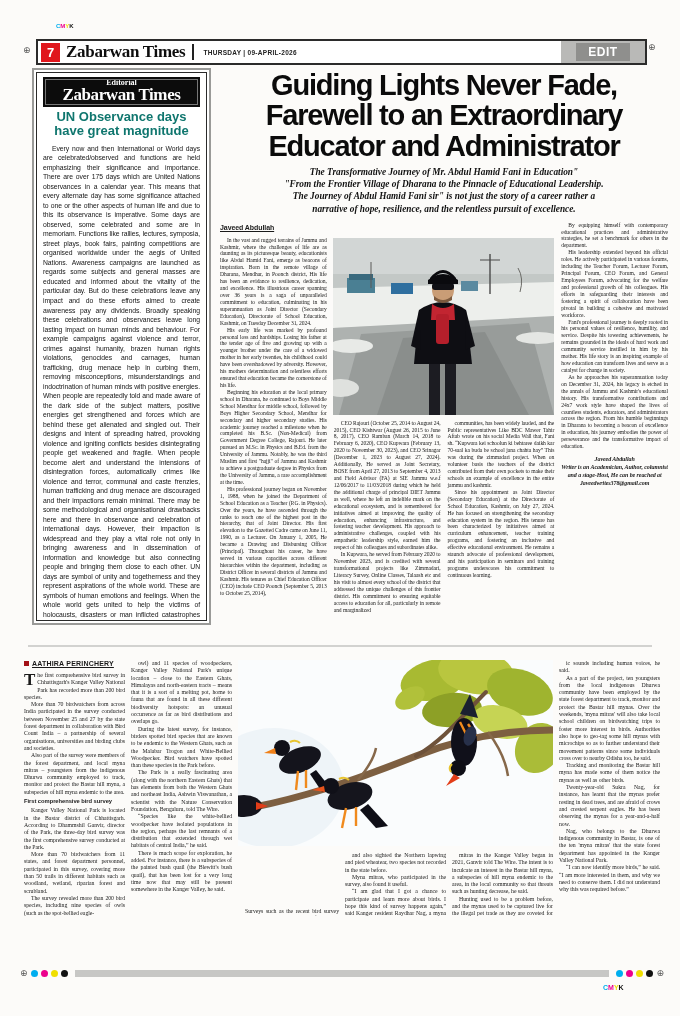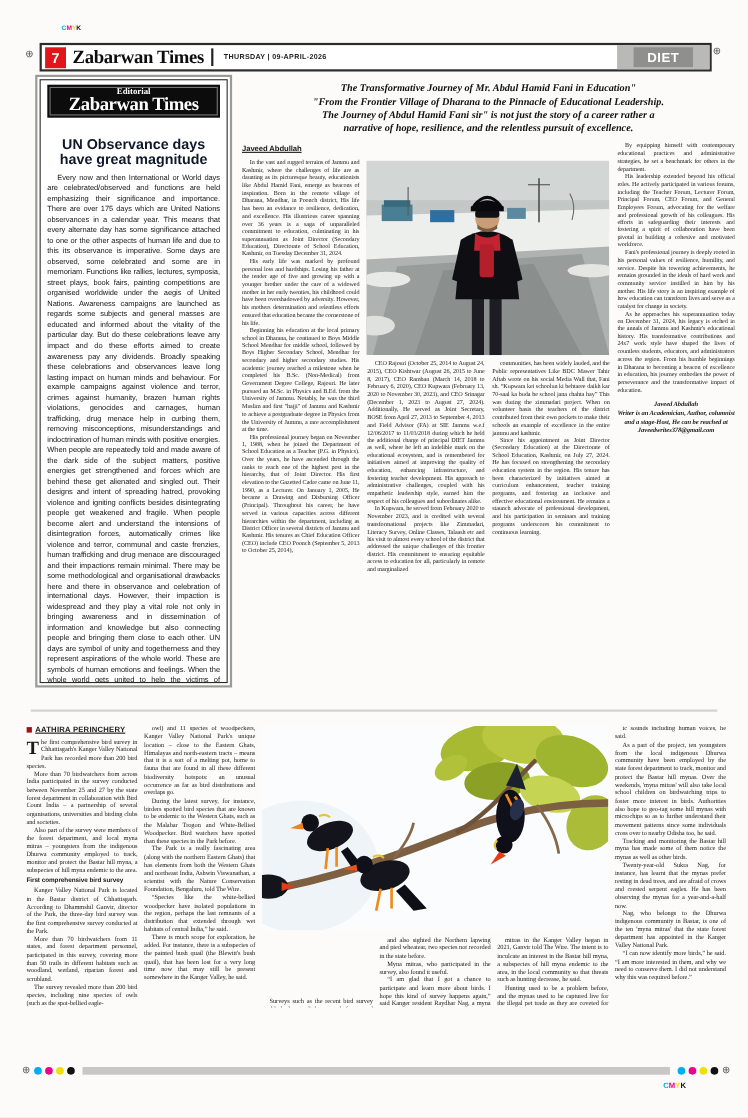--- a/index.html
+++ b/index.html
@@ -30,21 +30,21 @@
   .spacer{flex:1;}
   .edit-wrap{width:84px;align-self:stretch;background:#b9b9b7;display:flex;align-items:center;justify-content:center;}
   .edit-box{background:#8f8f8d;color:#fff;font:bold 12px "Liberation Sans",sans-serif;padding:2px 12px;letter-spacing:.5px;}
 
   
   .editorial{position:absolute;left:32px;top:68px;width:179px;height:557px;border:2px solid #9a9a98;background:#fff;padding:2px;}
   .ed-inner{border:1.5px solid #2a2a2a;height:100%;box-sizing:border-box;padding:4px 6px;overflow:hidden;}
   .ed-mast{background:#0c0c0c;color:#fff;text-align:center;padding:1px 0 4px;outline:1px solid #777;outline-offset:-3px;}
   .ed-kicker{font:bold 8px "Liberation Serif",serif;}
   .ed-title{font:bold 17px/0.95 "Liberation Serif",serif;letter-spacing:-.4px;}
-  .ed-head{margin:17px 2px 5px;font:bold 13px/1.1 "Liberation Sans",sans-serif;text-align:center;color:#0f172a;}
+  .ed-head{margin:3px 2px 5px;font:bold 13px/1.1 "Liberation Sans",sans-serif;text-align:center;color:#0f766e;}
   .ed-body{font:6.8px/1.4 "Liberation Sans",sans-serif;text-align:justify;text-indent:9px;color:#161616;letter-spacing:-.05px;}
 
   
   .main-article{position:absolute;left:220px;top:70px;width:448px;}
   .main-article h1{margin:0;font:bold 29px/1.05 "Liberation Sans",sans-serif;letter-spacing:-1.2px;
       text-align:center;color:#0b0b0b;white-space:pre-line;}
   .sub{margin:5px 4px 0;font:bold italic 9.3px/1.3 "Liberation Serif",serif;text-align:center;white-space:pre-line;color:#111;}
   .mbody{position:relative;display:flex;gap:7px;margin-top:7px;height:408px;overflow:hidden;
       font-size:5.6px;line-height:1.24;text-align:justify;letter-spacing:-.08px;}
   .mcol{flex:1 1 0;min-width:0;}
@@ -84,36 +84,39 @@
   <span class="regmark rm-tl" data-interactable="false">⊕</span>
   <span class="regmark rm-tr" data-interactable="false">⊕</span>
 
   <header class="masthead-bar" data-interactable="false">
     <div class="pagenum" data-interactable="false">7</div>
     <div class="mast-title" data-interactable="false">Zabarwan Times</div>
     <div class="mast-div" data-interactable="false"></div>
     <div class="mast-date" data-interactable="false">THURSDAY | 09-APRIL-2026</div>
     <div class="spacer" data-interactable="false"></div>
     <div class="edit-wrap" data-interactable="false">
-      <div class="edit-box" data-interactable="false">DIET</div>
+      <div class="edit-box" data-interactable="false">EDIT</div>
     </div>
   </header>
 
   <aside class="editorial" data-interactable="false">
     <div class="ed-inner" data-interactable="false">
       <div class="ed-mast" data-interactable="false">
         <div class="ed-kicker" data-interactable="false">Editorial</div>
         <div class="ed-title" data-interactable="false">Zabarwan Times</div>
       </div>
       <h3 class="ed-head" data-interactable="false">UN Observance days have great magnitude</h3>
       <div class="ed-body" data-interactable="false">Every now and then International or World days are celebrated/observed and functions are held emphasizing their significance and importance. There are over 175 days which are United Nations observances in a calendar year. This means that every alternate day has some significance attached to one or the other aspects of human life and due to this its observance is imperative. Some days are observed, some celebrated and some are in memoriam. Functions like rallies, lectures, symposia, street plays, book fairs, painting competitions are organised worldwide under the aegis of United Nations. Awareness campaigns are launched as regards some subjects and general masses are educated and informed about the vitality of the particular day. But do these celebrations leave any impact and do these efforts aimed to create awareness pay any dividends. Broadly speaking these celebrations and observances leave long lasting impact on human minds and behaviour. For example campaigns against violence and terror, crimes against humanity, brazen human rights violations, genocides and carnages, human trafficking, drug menace help in curbing them, removing misconceptions, misunderstandings and indoctrination of human minds with positive energies. When people are repeatedly told and made aware of the dark side of the subject matters, positive energies get strengthened and forces which are behind these get alienated and singled out. Their designs and intent of spreading hatred, provoking violence and igniting conflicts besides disintegrating people get weakened and fragile. When people become alert and understand the intensions of disintegration forces, automatically crimes like violence and terror, communal and caste frenzies, human trafficking and drug menace are discouraged and their impactions remain minimal. There may be some methodological and organisational drawbacks here and there in observance and celebration of international days. However, their impaction is widespread and they play a vital role not only in bringing awareness and in dissemination of information and knowledge but also connecting people and bringing them close to each other. UN days are symbol of unity and togetherness and they represent aspirations of the whole world. These are symbols of human emotions and feelings. When the whole world gets united to help the victims of holocausts, disasters or man inflicted catastrophes of any region, religion, caste, creed or colour, when humanity reacts and sheds a tear on what happened in Hiroshima or Nagasaki in Japan or what is happening in Palestine or Somalia, it means the efforts of United Nations are yielding results and the observance and celebration of world days are proving fecund and productive.</div>
     </div>
   </aside>
 
   <section class="main-article" data-interactable="false">
+    <h1 data-interactable="false">Guiding Lights Never Fade,
+Farewell to an Extraordinary
+Educator and Administrator</h1>
     <div class="sub" data-interactable="false">The Transformative Journey of Mr. Abdul Hamid Fani in Education"
 "From the Frontier Village of Dharana to the Pinnacle of Educational Leadership.
 The Journey of Abdul Hamid Fani sir" is not just the story of a career rather a
 narrative of hope, resilience, and the relentless pursuit of excellence.</div>
     <div class="mbody" data-interactable="false">
       <div class="mcol" data-interactable="false">
         <div class="byline" data-interactable="false">Javeed Abdullah</div>
         <div data-interactable="false">
             <p data-interactable="false" class="para">In the vast and rugged terrains of Jammu and Kashmir, where the challenges of life are as daunting as its picturesque beauty, educationists like Abdul Hamid Fani, emerge as beacons of inspiration. Born in the remote village of Dharana, Mendhar, in Poonch district, His life has been an evidance to resilience, dedication, and excellence. His illustrious career spanning over 36 years is a saga of unparalleled commitment to education, culminating in his superannuation as Joint Director (Secondary Education), Directorate of School Education, Kashmir, on Tuesday December 31, 2024.</p>
             <p data-interactable="false" class="para">His early life was marked by profound personal loss and hardships. Losing his father at the tender age of five and growing up with a younger brother under the care of a widowed mother in her early twenties, his childhood could have been overshadowed by adversity. However, his mothers determination and relentless efforts ensured that education became the cornerstone of his life.</p>

